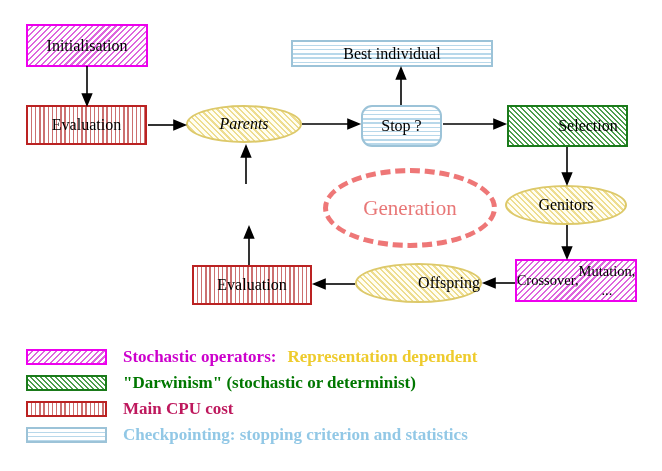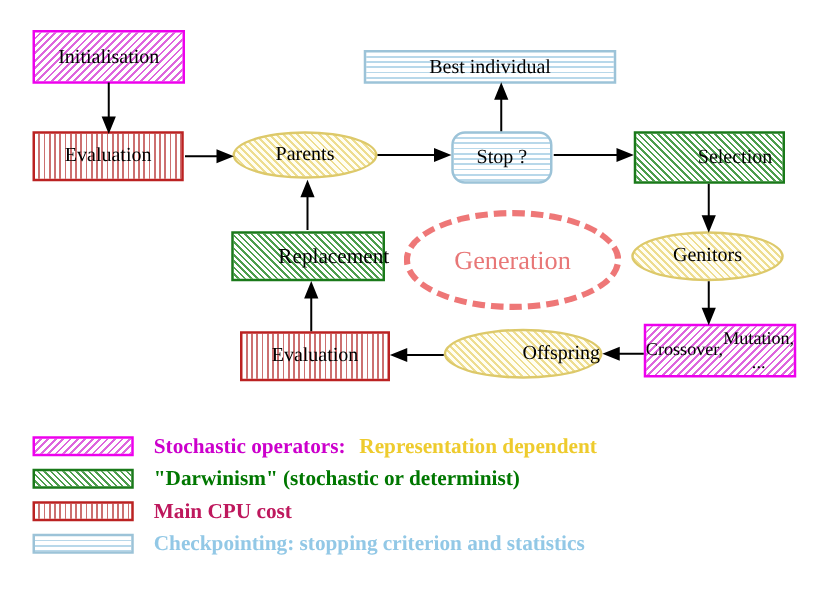--- a/index.html
+++ b/index.html
@@ -136,39 +136,36 @@
   </svg>
 
   <div class="node p-magenta fs20" style="left:26px; top:24px; width:122px; height:43px;">
     <span>Initialisation</span>
   </div>
 
   <div class="node p-red fs20" style="left:26px; top:105px; width:121px; height:40px;">
     <span>Evaluation</span>
   </div>
 
-  <div class="node p-yellow ellipse fs20" style="left:186px; top:105px; width:116px; height:38px;">
+  <div class="node p-yellow ellipse fs20" style="left:186px; top:105px; width:116px; height:38px;font-style:italic;">
     <span>Parents</span>
   </div>
 
   <div class="node p-cyan fs20" style="left:291px; top:40px; width:202px; height:27px;">
     <span>Best individual</span>
   </div>
 
   <div class="node p-cyan rounded fs20" style="left:361px; top:105px; width:81px; height:42px;">
     <span>Stop ?</span>
   </div>
 
   <div class="node p-green fs20" style="left:507px; top:105px; width:121px; height:42px;">
     <span>Selection</span>
   </div>
 
-  <div class="node p-green fs17" style="left:185px; top:185px; width:123px; height:40px;">
-    <span>Replacement</span>
-  </div>
 
   <div class="generation-ellipse">
     <span>Generation</span>
   </div>
 
   <div class="node p-yellow ellipse fs20" style="left:505px; top:185px; width:122px; height:40px;">
     <span>Genitors</span>
   </div>
 
   <div class="node p-red fs20" style="left:192px; top:265px; width:120px; height:40px;">

